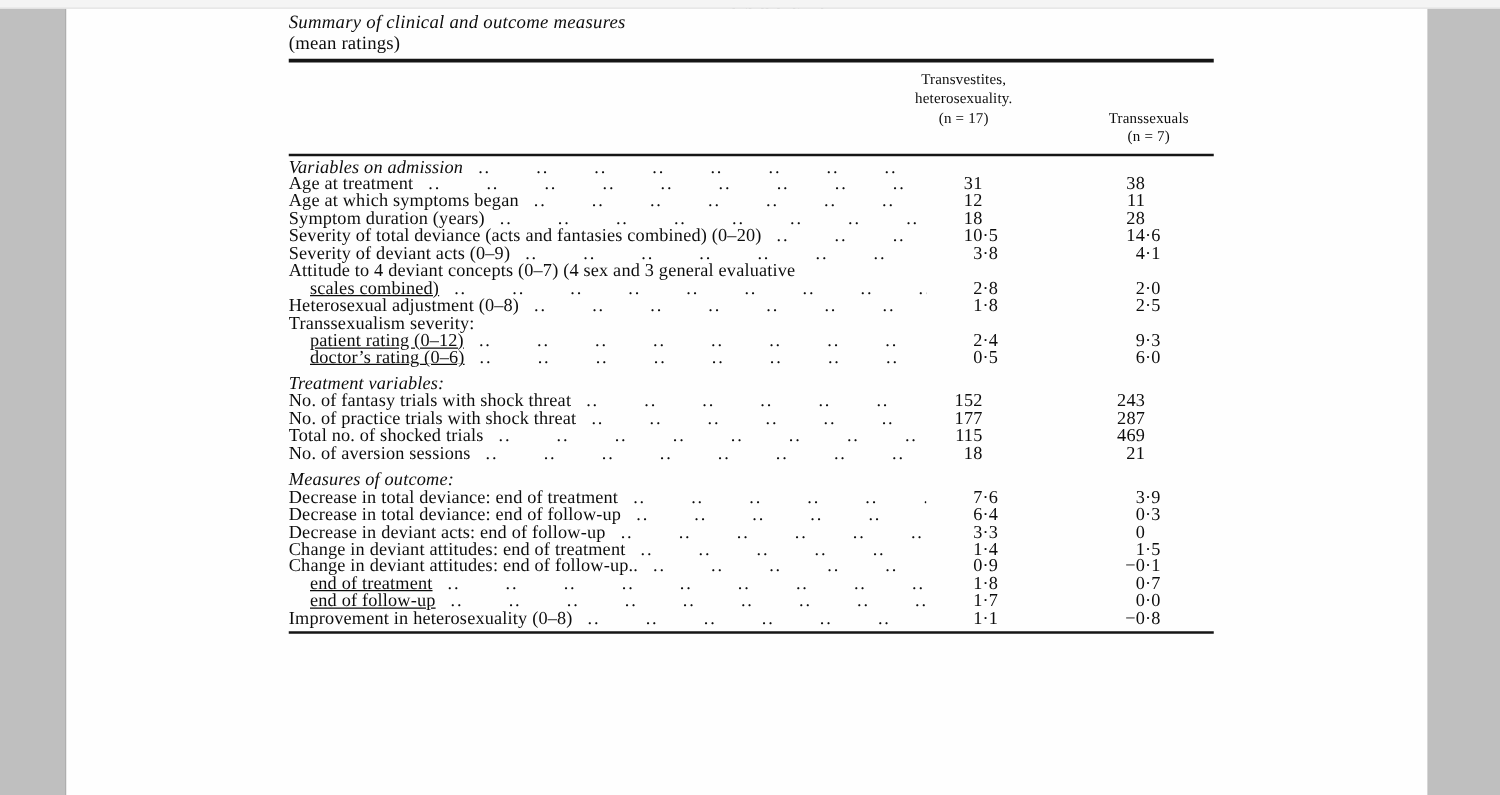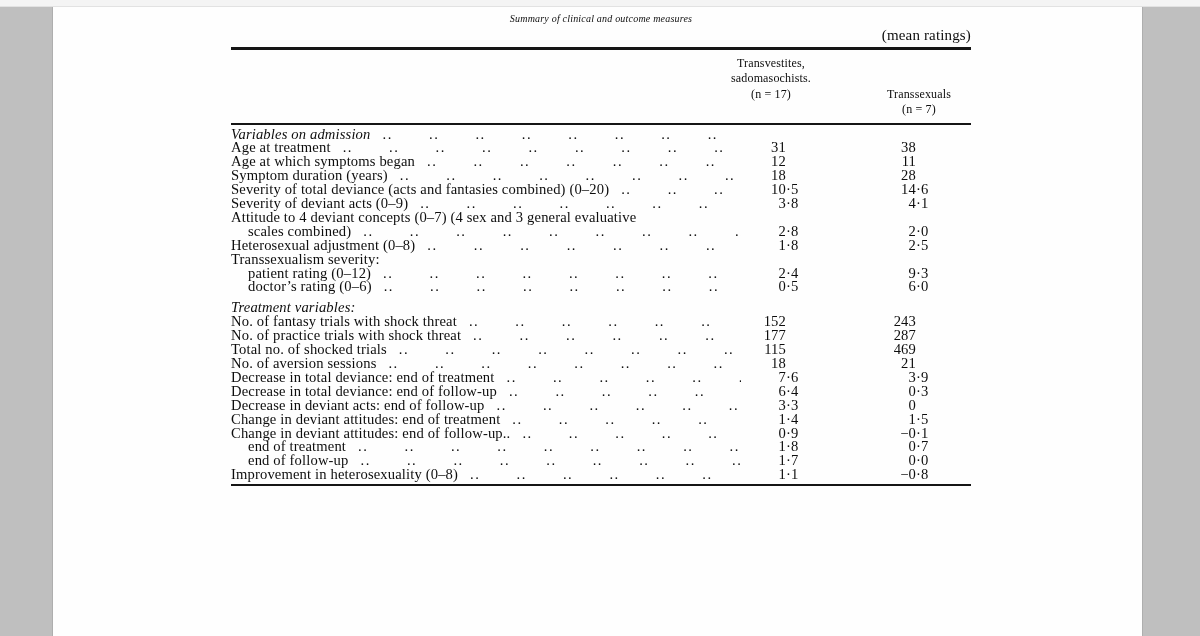--- a/index.html
+++ b/index.html
@@ -25,42 +25,42 @@
     font-size:14.6px;letter-spacing:0.15px;
   }
   
   .caption-clip{height:7px;overflow:hidden;text-align:center;}
   .caption-text{
     display:inline-block;line-height:16px;margin-top:-11px;
     font-weight:bold;font-size:13px;letter-spacing:4px;
     position:relative;left:22px;
   }
   .title{
-    text-align:center;font-style:italic;font-size:10px;
+    text-align:left;font-style:italic;font-size:15px;
     line-height:17px;margin-top:3px;letter-spacing:0.2px;
   }
-  .subtitle{text-align:right;font-size:15px;line-height:17px;}
+  .subtitle{text-align:left;font-size:15px;line-height:17px;}
   .rule{height:2px;background:#151515;}
   .rule-top{margin-top:3px;height:2.5px;}
   .rule-mid{height:2px;}
   .rule-bottom{height:2px;margin-top:2px;}
   .colheads{position:relative;height:73px;}
   .hgroup{position:absolute;text-align:center;line-height:15.5px;font-size:12px;}
   .h1{left:425px;width:230px;top:6px;}
   .h2{left:613px;width:150px;top:37px;}
   #tbody{margin-top:3px;}
   .row{
     display:flex;line-height:13.9px;white-space:nowrap;
     align-items:baseline;
   }
   .row.gap{margin-top:7px;text-align:center;}
   .lbl-cell{width:510px;flex:none;display:flex;overflow:visible;}
   .lbl{flex:none;}
   .lbl.italic{font-style:italic;}
-  .lbl.indent{padding-left:17px;}
+  .lbl.indent{padding-left:17px;text-decoration:underline;}
   .leaders{
     flex:1 1 auto;overflow:hidden;white-space:nowrap;
     word-spacing:31px;padding-left:12px;letter-spacing:1.5px;
   }
   .val{flex:none;display:flex;}
   .v1{width:115px;}
   .v2{width:115px;}
   .vint{display:inline-block;text-align:right;}
   .v1 .vint{width:45px;}
   .v2 .vint{width:60px;}
@@ -77,21 +77,21 @@
     </div>
 
     <div class="title">Summary of clinical and outcome measures</div>
     <div class="subtitle">(mean ratings)</div>
 
     <div class="rule rule-top"></div>
 
     <div class="colheads">
       <div class="hgroup h1">
         <div>Transvestites,</div>
-        <div>sadomasochists.</div>
+        <div>heterosexuality.</div>
         <div>(n = 17)</div>
       </div>
       <div class="hgroup h2">
         <div>Transsexuals</div>
         <div>(n = 7)</div>
       </div>
     </div>
 
     <div class="rule rule-mid"></div>
 
@@ -324,20 +324,33 @@
           </div>
           <span class="val v1">
             <span class="vint">18</span>
             <span class="vfrac"></span>
           </span>
           <span class="val v2">
             <span class="vint">21</span>
             <span class="vfrac"></span>
           </span>
         </div>
+        <div class="row gap">
+          <div class="lbl-cell">
+            <span class="lbl italic">Measures of outcome:</span>
+          </div>
+          <span class="val v1">
+            <span class="vint"></span>
+            <span class="vfrac"></span>
+          </span>
+          <span class="val v2">
+            <span class="vint"></span>
+            <span class="vfrac"></span>
+          </span>
+        </div>
         <div class="row">
           <div class="lbl-cell">
             <span class="lbl">Decrease in total deviance: end of treatment</span>
             <span class="leaders">.. .. .. .. .. .. .. .. .. .. .. ..</span>
           </div>
           <span class="val v1">
             <span class="vint">7</span>
             <span class="vfrac">·6</span>
           </span>
           <span class="val v2">

